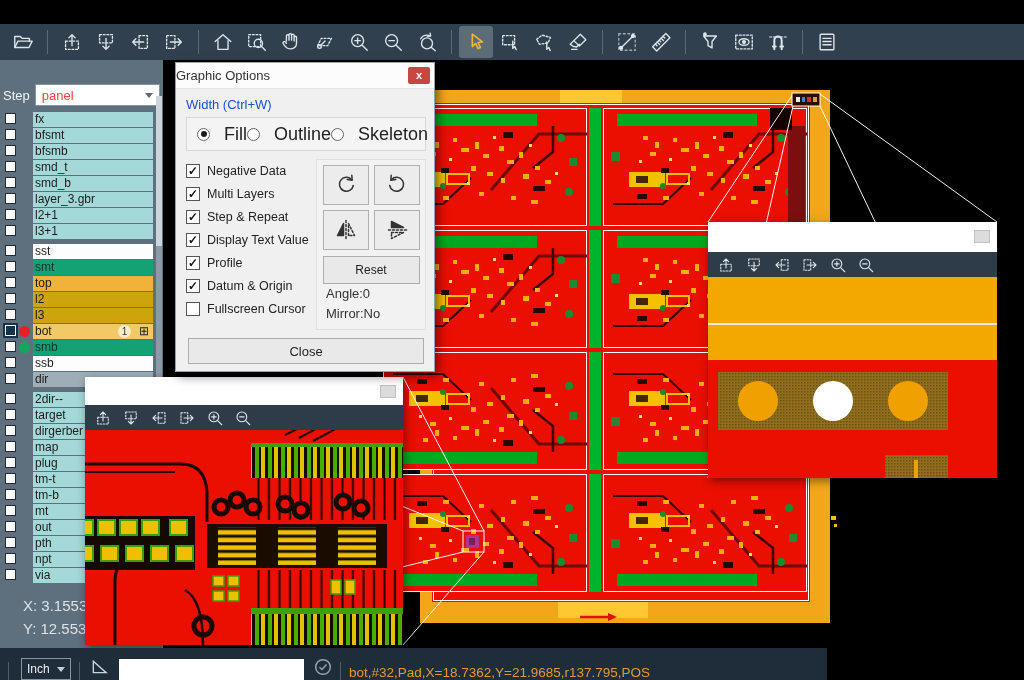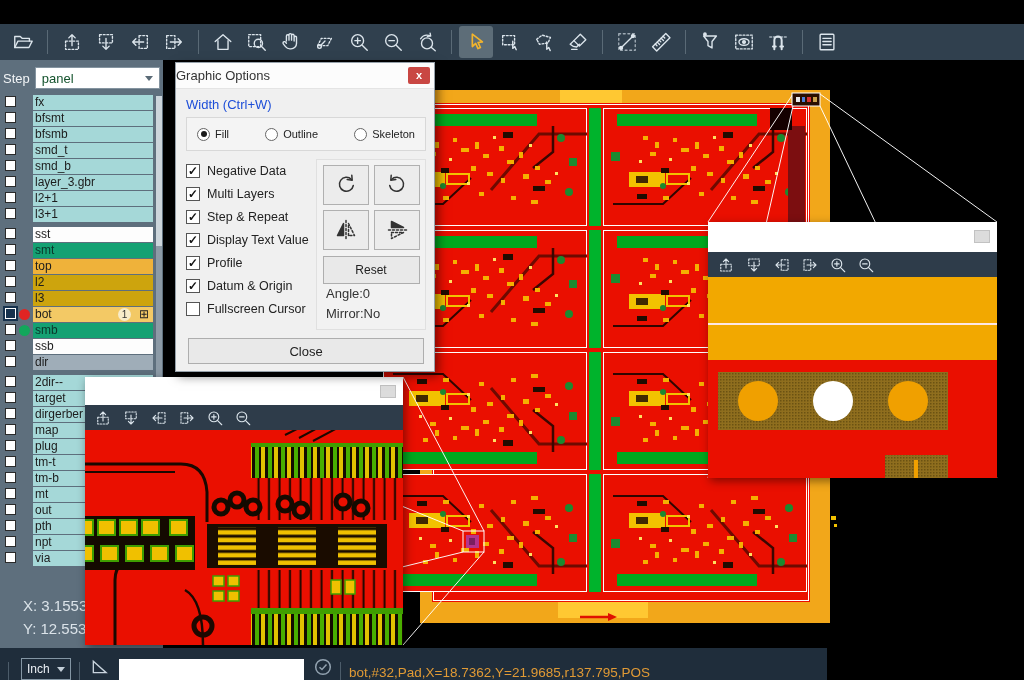--- a/index.html
+++ b/index.html
@@ -18,24 +18,24 @@
     background:#30404e; display:flex; align-items:center; padding-left:6px; z-index:30;}
   .tsep { width:1px; height:24px; background:#5a6a76; margin:0 7px; flex:none;}
   .tbtn { width:34px; height:32px; display:flex; align-items:center; justify-content:center;
     color:#dce5ec; flex:none; }
   .tbtn.active { background:#5d6d78; border-radius:3px; color:#f2b42d; }
   .tbtn svg { display:block; }
 
   
   #sidebar { position:absolute; left:0; top:60px; width:163px; height:588px;
     background:#5e6f7d; z-index:10; }
-  #steprow { display:flex; align-items:center; margin:7px 3px 6px 3px; gap:5px; }
+  #steprow { display:flex; align-items:center; margin:24px 3px 6px 3px; gap:5px; }
   #steplabel { color:#f2f5f7; font-size:13px; flex:none; }
   #stepcombo { flex:1; height:22px; background:#fff; border:1px solid #8494a0;
-    display:flex; align-items:center; padding:0 6px; font-size:13px; color:#14532d;
+    display:flex; align-items:center; padding:0 6px; font-size:13px; color:#ef4444;
     justify-content:space-between; }
   .chev { width:0; height:0; border-left:4px solid transparent; border-right:4px solid transparent;
     border-top:5px solid #5a6a76; }
   #layers { position:relative; padding-right:9px; }
   .lgroup { margin-bottom:5px; }
   .lrow { position:relative; height:15px; margin-bottom:1px; }
   .cb { position:absolute; left:5px; top:1px; width:11px; height:11px; background:#fff;
     border:1.5px solid #2a2a2a; }
   .cb.checked { background:#17324d; border-color:#fff; box-shadow:0 0 0 2px #17324d; }
   .dot { position:absolute; left:19px; top:2px; width:11px; height:11px; border-radius:50%; }
@@ -60,21 +60,21 @@
     background:#f0f0f0; border:1px solid #96a1aa; box-shadow:3px 4px 10px rgba(0,0,0,.5);
     z-index:40; }
   #dlgtitle { position:relative; height:26px; background:#fcfcfc; border-bottom:1px solid #e4e4e4;
     display:flex; align-items:center; font-size:13px; color:#333; }
   #dlgclose { position:absolute; right:4px; top:4px; width:22px; height:17px; background:#c94743;
     color:#fff; font-size:11px; line-height:16px; text-align:center; border-radius:2px; font-weight:bold;}
   #dlgbody { padding:6px 8px 0 10px; }
   #wlabel { font-size:13px; color:#1d4ed8; height:20px; line-height:20px; }
   #radiogrp { border:1px solid #d8d8d8; background:#f4f4f4; height:34px; display:flex;
     align-items:center; justify-content:space-between; padding:0 10px; margin-top:2px;}
-  .radio-item { display:flex; align-items:center; gap:5px; font-size:11px; color:#222;}
+  .radio-item { display:flex; align-items:center; gap:14px; font-size:18px; color:#222;}
   .rdo { width:13px; height:13px; border:1px solid #666; border-radius:50%; background:#fff;
     display:inline-flex; align-items:center; justify-content:center; }
   .rdo.sel::after { content:""; width:6px; height:6px; border-radius:50%; background:#1a1a1a; }
   #mainrow { display:flex; margin-top:8px; }
   #checks { flex:1; min-width:0; }
   .chk-row { height:23px; display:flex; align-items:center; gap:7px; }
   .dbox { width:14px; height:14px; background:#fff; border:1px solid #555; font-size:12px;
     line-height:12px; text-align:center; color:#111; flex:none; font-weight:bold;}
   .chk-label { font-size:12.5px; color:#222; white-space:nowrap; }
   #rightpanel { width:110px; flex:none; border:1px solid #e0e0e0; background:#f2f2f2;

